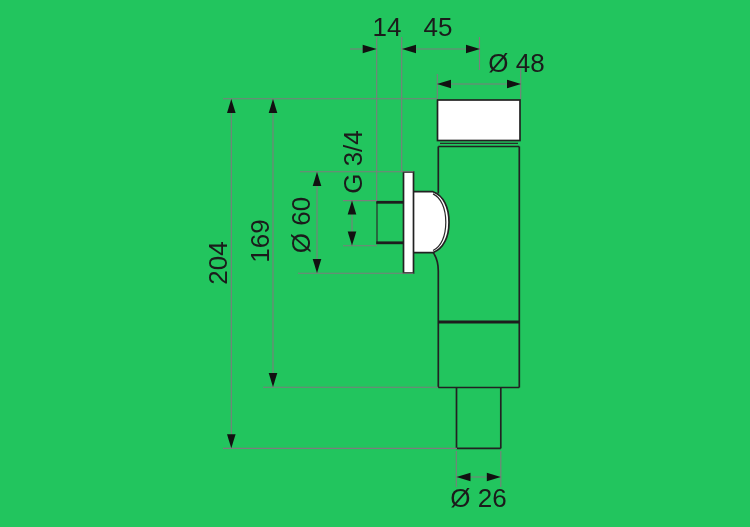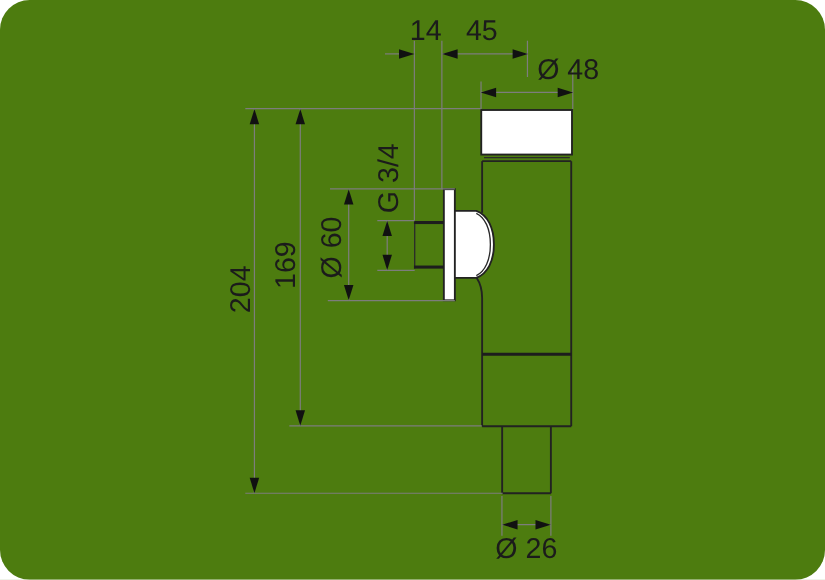--- a/index.html
+++ b/index.html
@@ -1,22 +1,21 @@
 <!DOCTYPE html>
 <html><head>
 <meta charset="utf-8">
 <style>
   html, body { margin: 0; padding: 0; background: #ffffff; }
   .stage {
     position: relative;
     width: 750px;
     height: 527px;
-    background: #4d7c0f;
+    background: #22c55e;
     overflow: hidden;
-    border-radius: 27px;
   }
   svg { display: block; }
   text {
     font-family: "Liberation Sans", sans-serif;
     font-size: 26px;
     fill: #1b1b1b;
   }
   .obj  { stroke: #222222; stroke-width: 1.7; fill: none; }
   .objthick { stroke: #1d1d1d; stroke-width: 2.8; fill: none; }
   .objthin  { stroke: #2a2a2a; stroke-width: 1.2; fill: none; }

